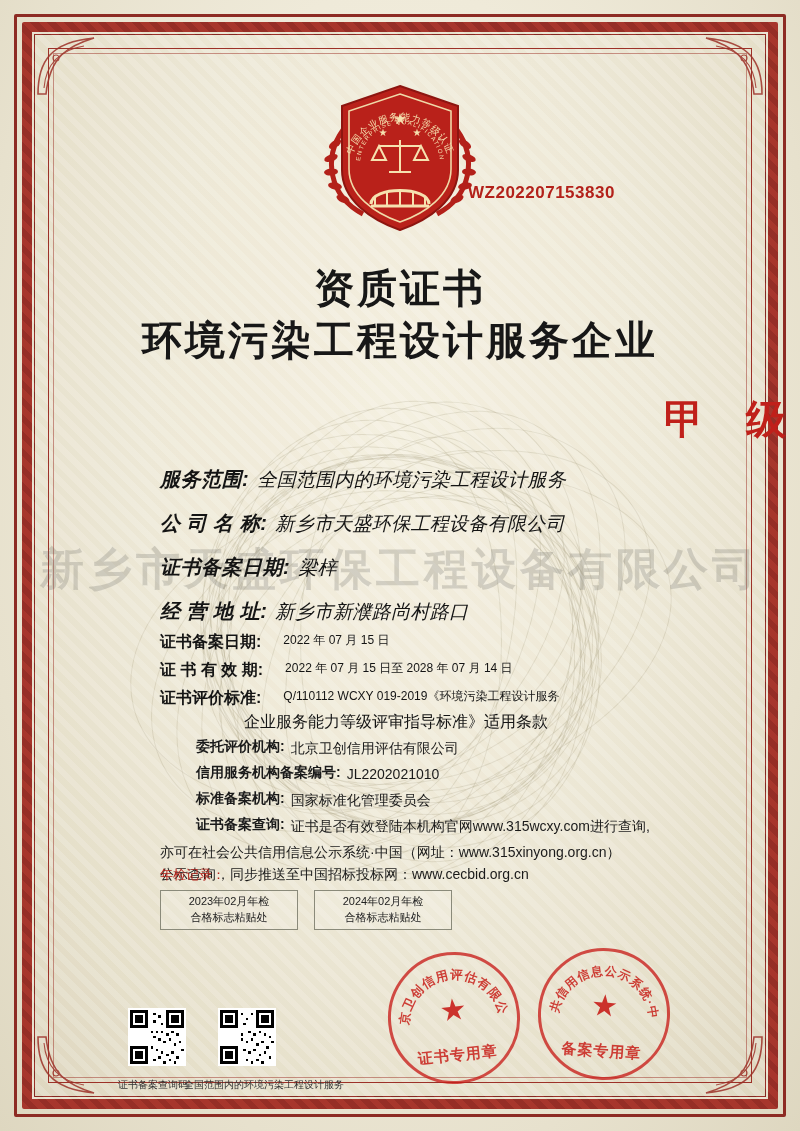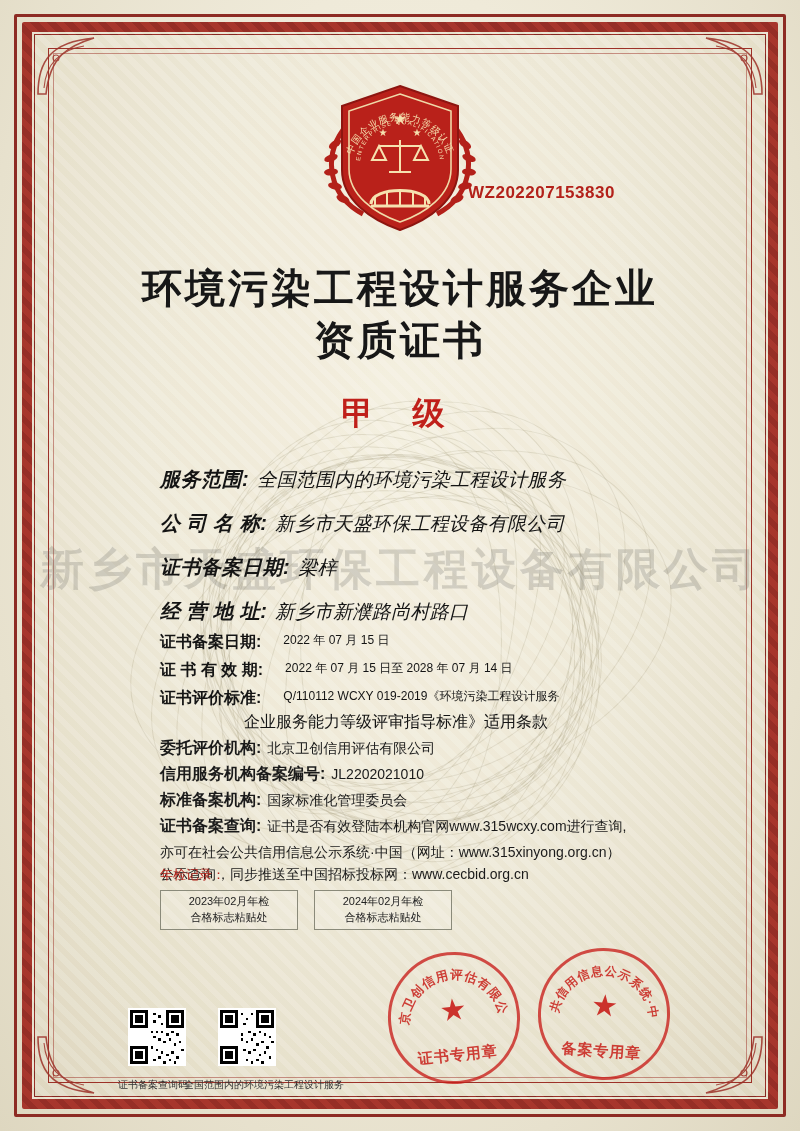--- a/index.html
+++ b/index.html
@@ -81,22 +81,22 @@
     font-size:17px;color:#b3211a;letter-spacing:.5px;margin-top:5px;font-weight:700;
   }
 
   
   .title{
     position:absolute;left:0;right:0;top:262px;text-align:center;
     font-size:40px;font-weight:700;color:#171717;letter-spacing:3px;line-height:1.3;
     font-family:"DejaVu Sans","Liberation Sans",sans-serif;
   }
   .grade{
-    position:absolute;left:0;right:0;top:392px;text-align:center;
-    font-size:32px;font-weight:700;color:#c0201a;letter-spacing:14px;
+    position:absolute;left:0;right:0;top:392px;text-align:right;
+    font-size:40px;font-weight:700;color:#c0201a;letter-spacing:14px;
     font-family:"DejaVu Sans","Liberation Sans",sans-serif;
   }
 
   
   .fields{position:absolute;left:160px;top:466px;width:520px;}
   .f-row{display:flex;align-items:center;margin-bottom:17px;font-style:italic;}
   .f-lbl{
     font-size:20px;font-weight:700;color:#141414;white-space:nowrap;
     letter-spacing:.5px;
   }
@@ -107,21 +107,21 @@
   
   .subfields{position:absolute;left:160px;top:632px;width:540px;}
   .s-row{display:flex;align-items:flex-start;margin-bottom:7px;}
   .s-lbl{font-size:16px;font-weight:700;color:#141414;white-space:nowrap;}
   .s-val{font-size:12px;color:#141414;margin-left:22px;}
   .s-val2{font-size:16px;color:#141414;margin-left:84px;margin-top:-4px;margin-bottom:7px;}
 
   
   .smallfields{position:absolute;left:160px;top:738px;width:560px;}
   .m-row{display:flex;align-items:flex-start;margin-bottom:5px;}
-  .m-lbl{font-size:16px;font-weight:700;color:#1a1a1a;white-space:nowrap;}
+  .m-lbl{font-size:14px;font-weight:700;color:#1a1a1a;white-space:nowrap;margin-left:36px;}
   .m-val{font-size:14px;color:#1a1a1a;margin-left:6px;line-height:1.5;}
   .m-cont{font-size:14px;color:#1a1a1a;margin-left:0;line-height:1.55;}
 
   
   .annual{position:absolute;left:160px;top:866px;width:540px;}
   .annual-lbl{font-size:13px;color:#b3211a;margin-bottom:6px;}
   .annual-boxes{display:flex;gap:16px;}
   .abox{
     width:136px;height:38px;border:1px solid #8a8a7a;
     display:flex;flex-direction:column;align-items:center;justify-content:center;
@@ -292,22 +292,22 @@
           </text>
         </g>
       </svg>
     </div>
 
     <div class="certno">
       <div class="val">WZ202207153830</div>
     </div>
 
     <div class="title">
+      <div>资质证书</div>
       <div>环境污染工程设计服务企业</div>
-      <div>资质证书</div>
     </div>
 
     <div class="grade">甲 级</div>
 
     <div class="watermark">新乡市天盛环保工程设备有限公司</div>
 
     <div class="fields">
       <div class="f-row">
         <span class="f-lbl">服务范围:</span>
         <span class="f-val">全国范围内的环境污染工程设计服务</span>

